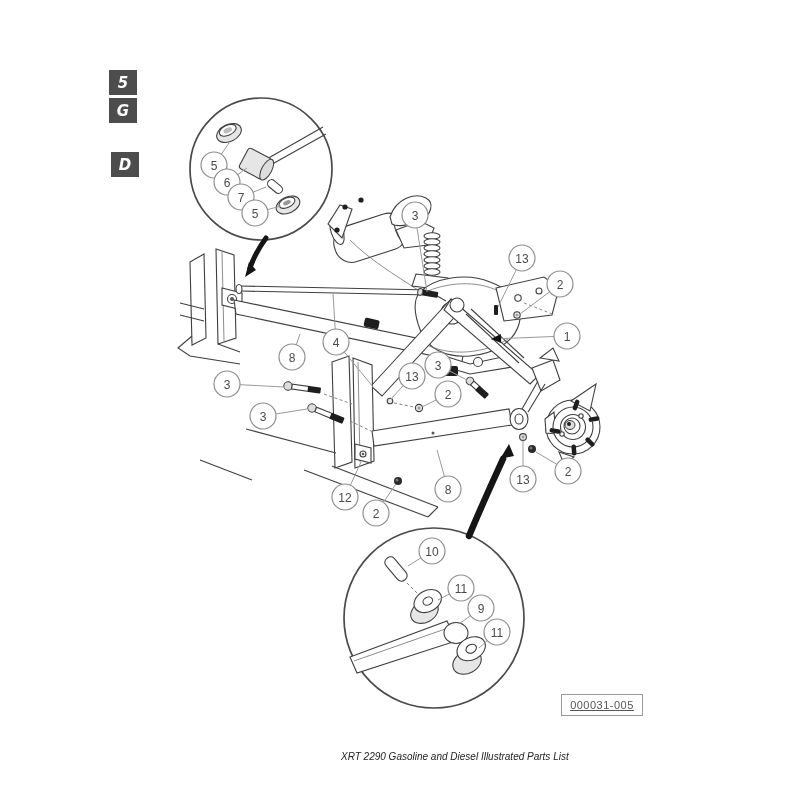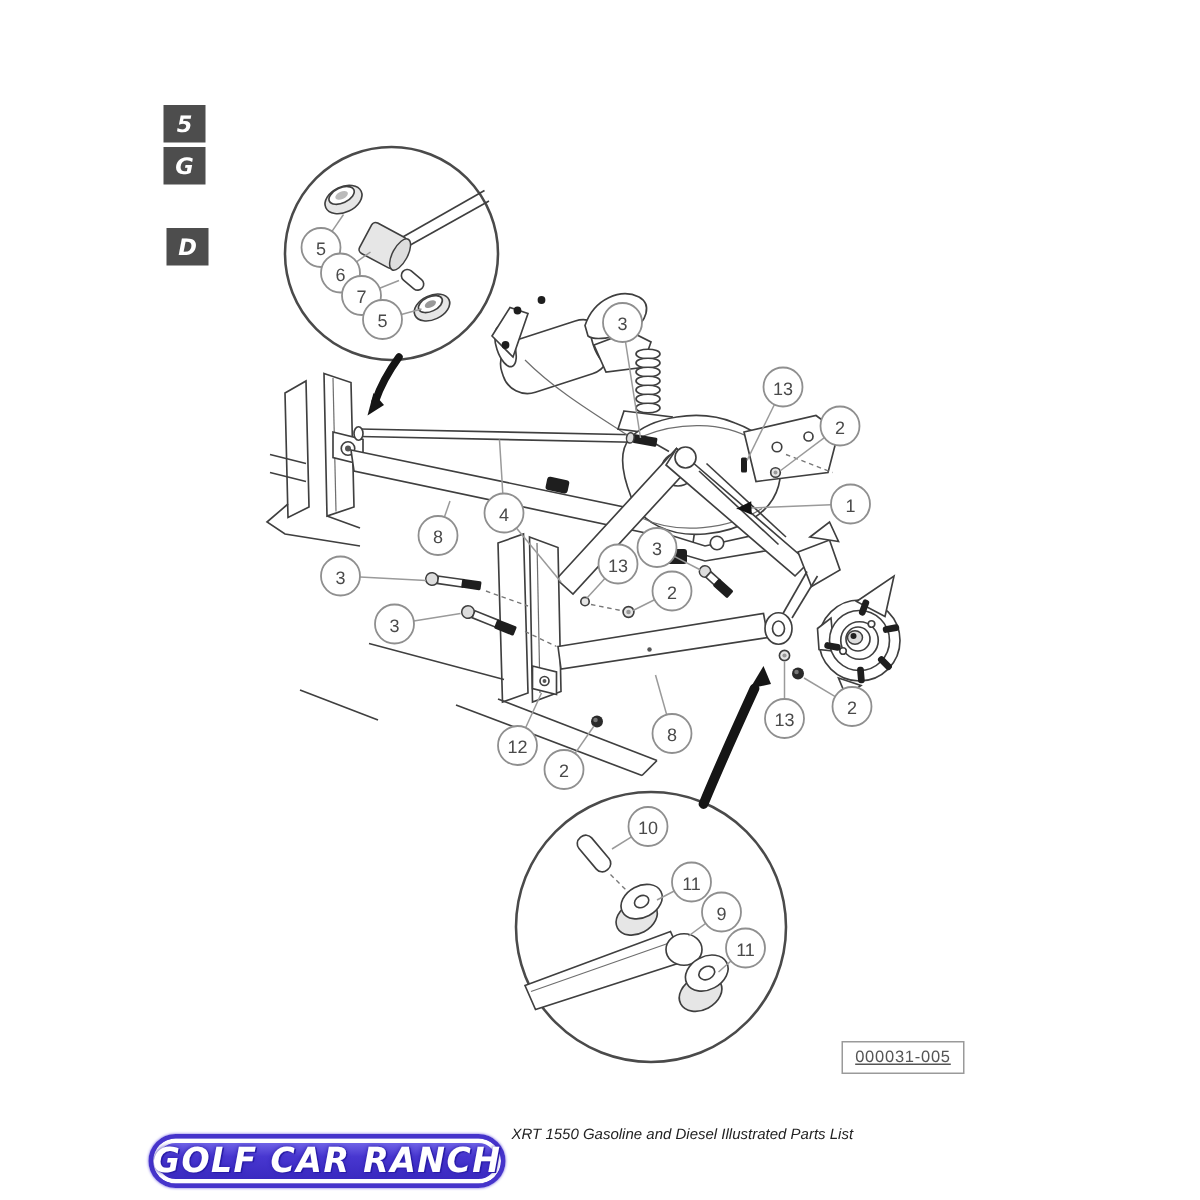--- a/index.html
+++ b/index.html
@@ -393,19 +393,16 @@
         <g>
           <line x1="487.2836788571124" y1="640.6367299047889" x2="479" y2="648" class="leader"></line>
           <circle cx="497" cy="632" r="13" class="callout-circle"></circle>
           <text x="497" y="633" class="callout-text">11</text>
         </g>
       </g>
   </svg>
 
   <div class="part-number-box">000031-005</div>
 
-  <div class="doc-title">XRT 1550 Gasoline and Diesel Illustrated Parts List</div>
-
-  <div class="logo-pill">
-    <span class="logo-text">GOLF CAR RANCH</span>
-  </div>
+  <div class="doc-title">XRT 2290 Gasoline and Diesel Illustrated Parts List</div>
+
 
 </div>
 
 </body></html>

